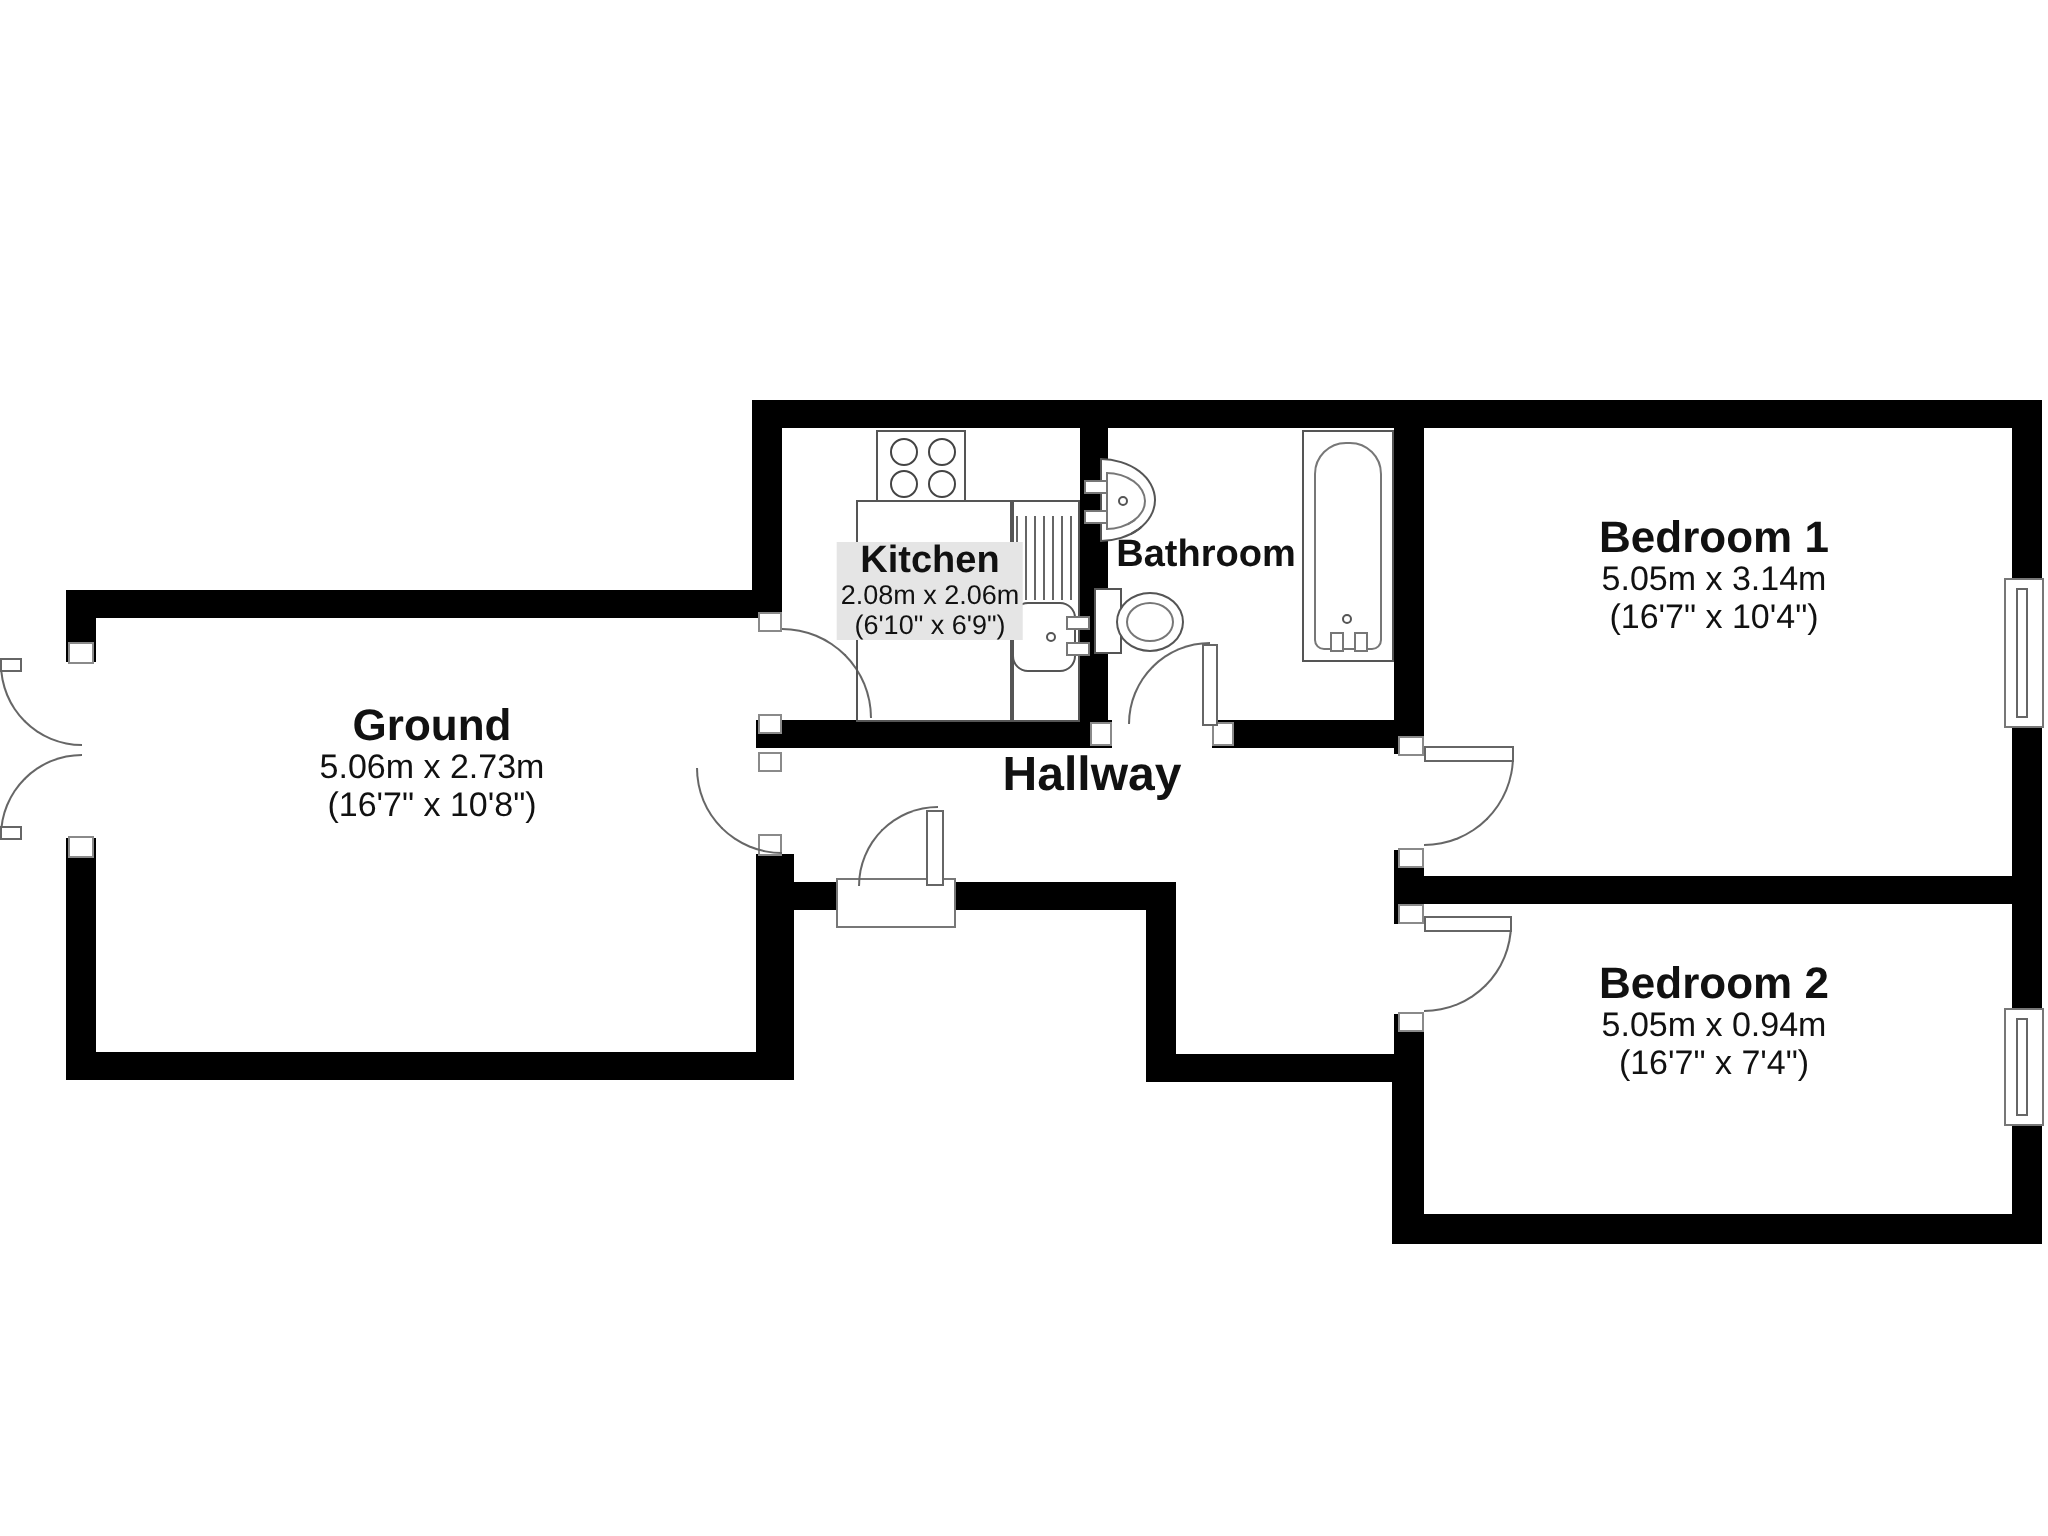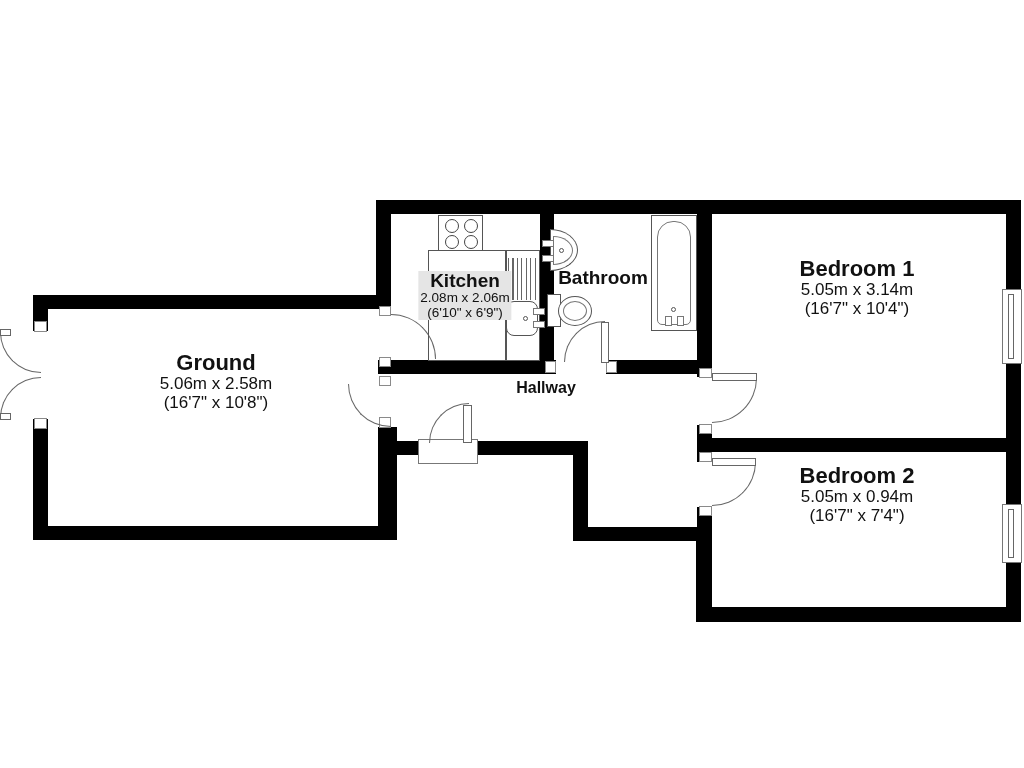--- a/index.html
+++ b/index.html
@@ -125,43 +125,43 @@
   <div class="fx" style="left:558px;top:296px;width:34px;height:30px;border-radius:50%"></div>
   <div class="fx2" style="left:563px;top:301px;width:24px;height:20px;border-radius:50%"></div>
   <div class="fx" style="left:651px;top:215px;width:46px;height:116px;border-width:1.4px"></div>
   <div class="fx2" style="left:657px;top:221px;width:34px;height:104px;border-radius:16px 16px 5px 5px"></div>
   <div class="dot" style="left:671px;top:307px"></div>
   <div class="fx2" style="left:665px;top:316px;width:7px;height:10px"></div>
   <div class="fx2" style="left:677px;top:316px;width:7px;height:10px"></div>
 
   <div class="room-label" style="left:216px;top:351px">
     <span class="room-name">Ground</span>
-    <span class="room-dim">5.06m x 2.58m</span>
+    <span class="room-dim">5.06m x 2.73m</span>
     <span class="room-dim">(16'7" x 10'8")</span>
   </div>
 
   <div class="room-label sm halo" style="left:465px;top:271px">
     <span class="room-name">Kitchen</span>
     <span class="room-dim">2.08m x 2.06m</span>
     <span class="room-dim">(6'10" x 6'9")</span>
   </div>
 
   <div class="room-label md" style="left:603px;top:268px">
     <span class="room-name">Bathroom</span>
   </div>
 
   <div class="room-label" style="left:546px;top:376px">
-    <span class="room-name" style="font-size:16px">Hallway</span>
+    <span class="room-name" style="font-size:24px">Hallway</span>
   </div>
 
   <div class="room-label" style="left:857px;top:257px">
     <span class="room-name">Bedroom 1</span>
     <span class="room-dim">5.05m x 3.14m</span>
     <span class="room-dim">(16'7" x 10'4")</span>
   </div>
 
-  <div class="room-label" style="left:857px;top:464px">
+  <div class="room-label" style="left:857px;top:480px">
     <span class="room-name">Bedroom 2</span>
     <span class="room-dim">5.05m x 0.94m</span>
     <span class="room-dim">(16'7" x 7'4")</span>
   </div>
 
 </div>
 
 </body></html>

